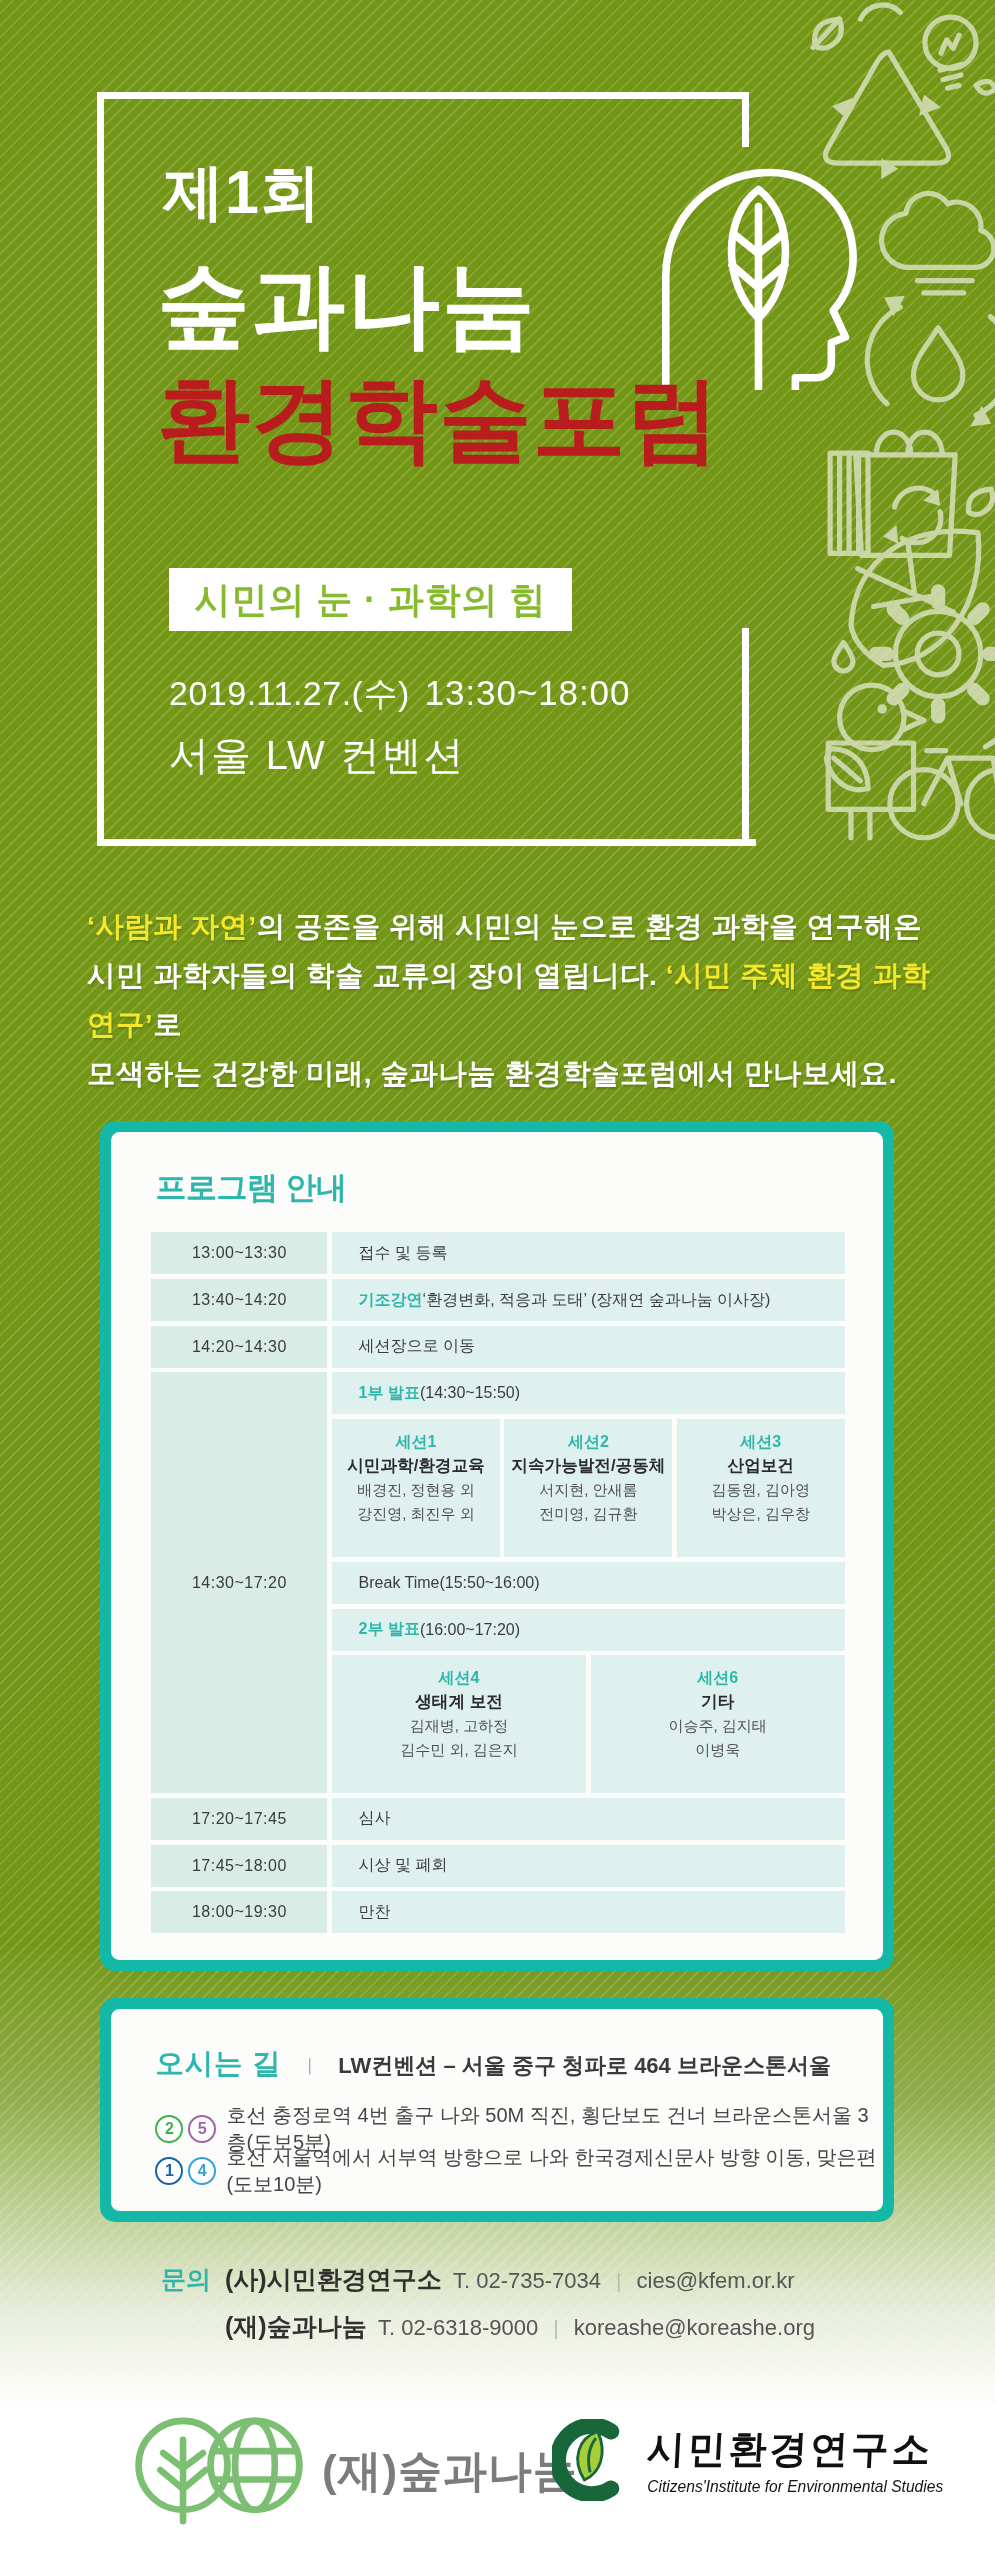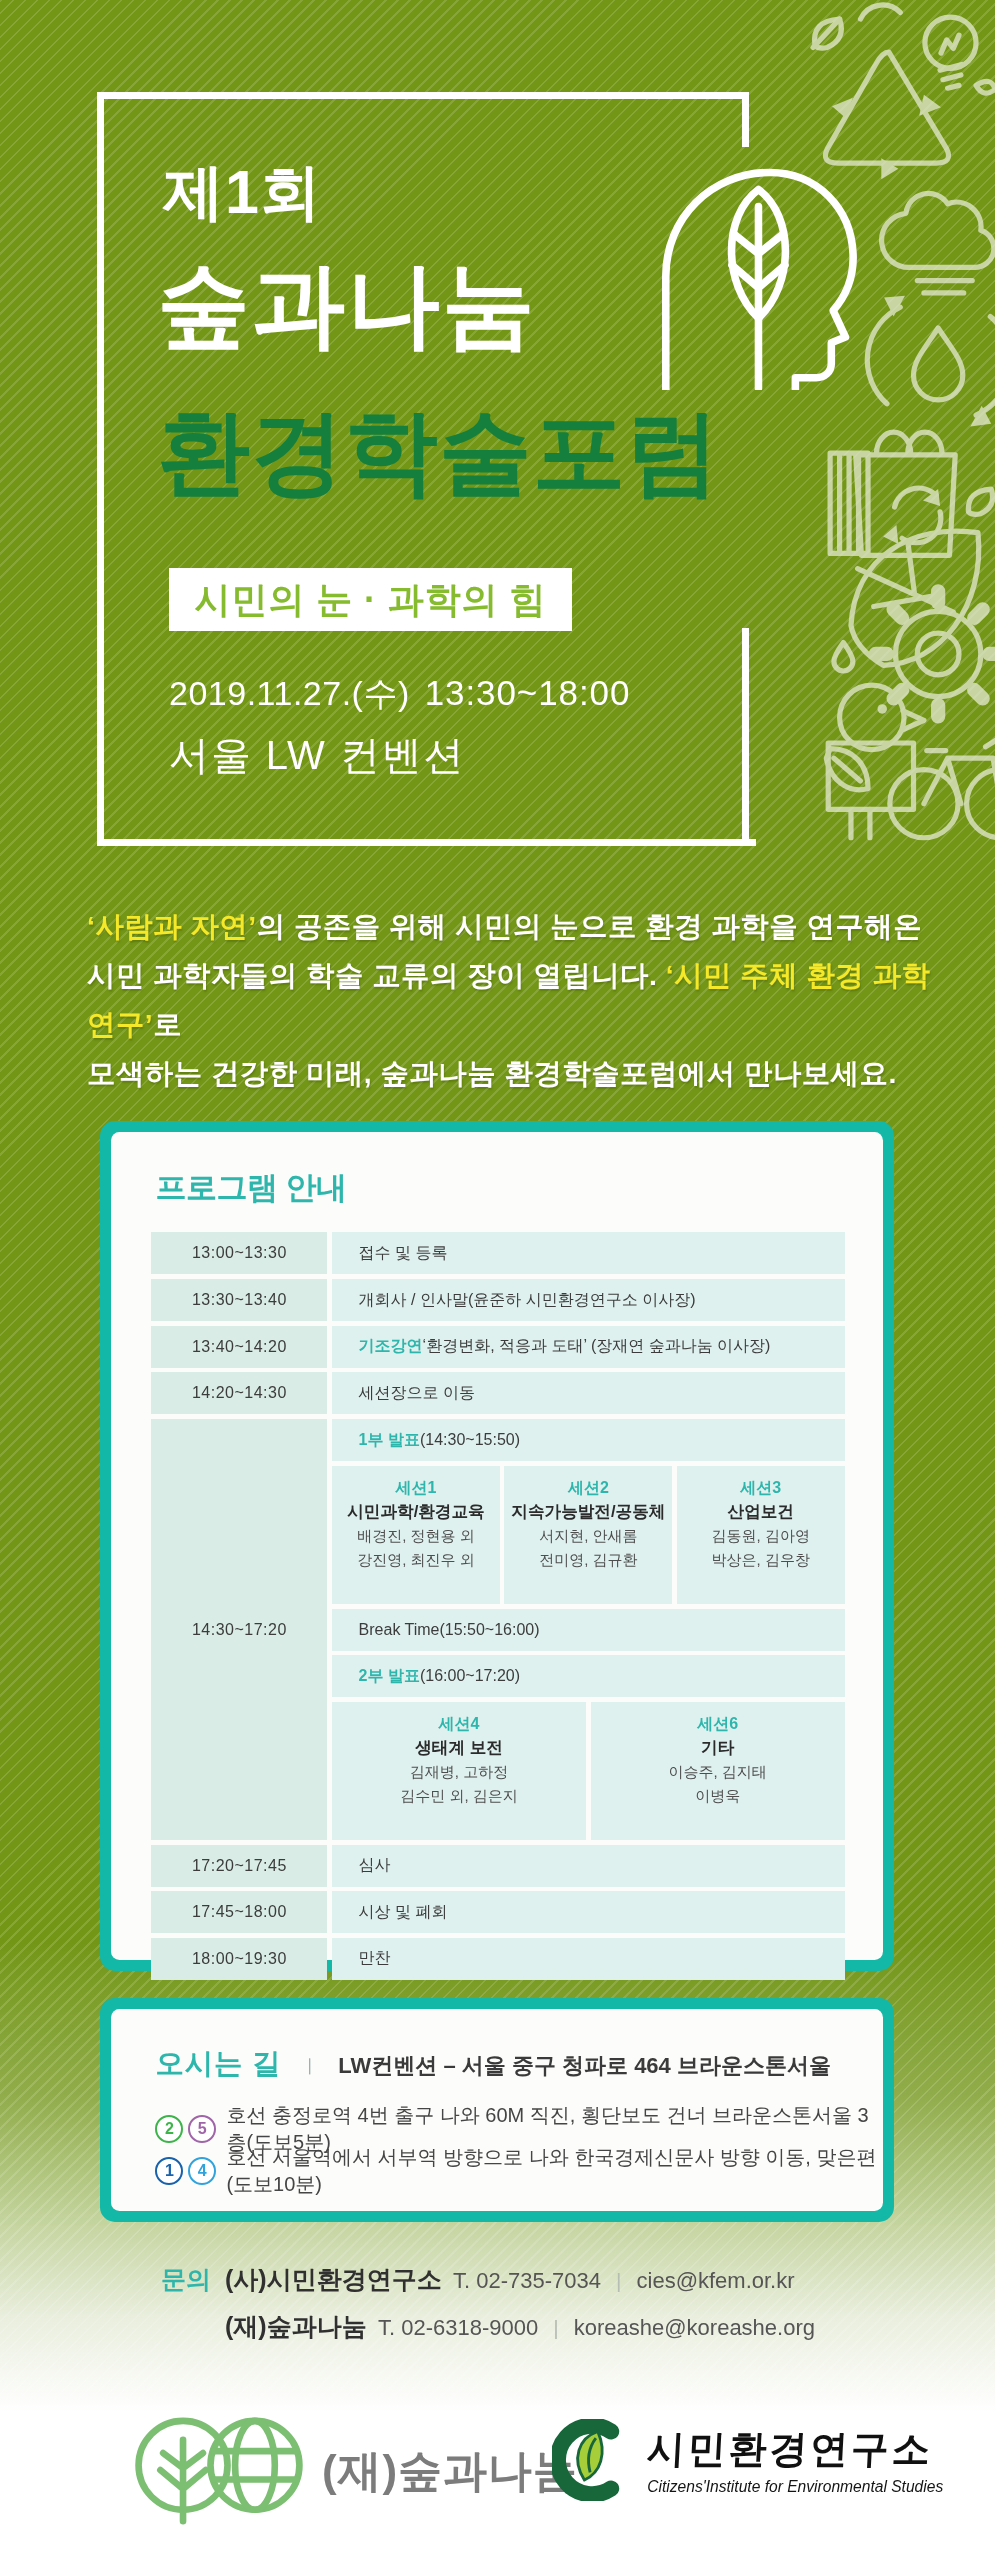--- a/index.html
+++ b/index.html
@@ -17,21 +17,21 @@
   
   .frame{position:absolute;background:#ffffff;}
   .frame-top{left:97px;top:92px;width:652px;height:6.6px;}
   .frame-left{left:97px;top:92px;width:6.6px;height:753px;}
   .frame-bottom{left:97px;top:839px;width:659px;height:6.6px;}
   .frame-right-a{left:742px;top:92px;width:6.6px;height:55px;}
   .frame-right-b{left:742px;top:628px;width:6.6px;height:217px;}
   
   .edition{position:absolute;left:163px;top:152px;color:#fff;font-size:61px;font-weight:bold;letter-spacing:0.9px;}
   .title-1{position:absolute;left:157px;top:243px;color:#fff;font-size:93px;font-weight:800;letter-spacing:1.9px;}
-  .title-2{position:absolute;left:157px;top:390px;color:#15803d;font-size:93px;font-weight:800;letter-spacing:0.9px;}
+  .title-2{position:absolute;left:157px;top:357px;color:#b91c1c;font-size:93px;font-weight:800;letter-spacing:0.9px;}
   .slogan{
     position:absolute;left:169px;top:568px;height:63px;line-height:63px;
     background:#ffffff;padding:0 25.6px;font-size:36px;font-weight:bold;color:#86bb2f;letter-spacing:0.9px;
   }
   .datetime{position:absolute;left:169px;top:671px;display:flex;align-items:baseline;color:#fff;}
   .datetime .d{font-size:34px;font-weight:normal;letter-spacing:0.5px;}
   .datetime .t{font-size:35px;font-weight:normal;margin-left:15px;letter-spacing:0.9px;}
   .venue{position:absolute;left:169px;top:728px;color:#fff;font-size:40px;letter-spacing:1.9px;}
   
   .intro{
@@ -208,26 +208,20 @@
 
   <section class="card program-card">
     <div class="card-inner">
       <h2 class="card-heading">프로그램 안내</h2>
       <div class="ptable">
 
         <div class="prow">
           <div class="pt-time">13:00~13:30</div>
           <div class="pt-content">
               <span>접수 및 등록</span>
-            </div>
-        </div>
-        <div class="prow">
-          <div class="pt-time">13:30~13:40</div>
-          <div class="pt-content">
-              <span>개회사 / 인사말(윤준하 시민환경연구소 이사장)</span>
             </div>
         </div>
         <div class="prow">
           <div class="pt-time">13:40~14:20</div>
           <div class="pt-content">
               <span class="teal-bold">기조강연</span>
               <span> ‘환경변화, 적응과 도태’ (장재연 숲과나눔 이사장)</span>
             </div>
         </div>
         <div class="prow">
@@ -315,21 +309,21 @@
     <div class="card-inner">
       <div class="dir-head">
         <span class="dir-title">오시는 길</span>
         <span class="dir-sep">ㅣ</span>
         <span class="dir-venue">LW컨벤션 – 서울 중구 청파로 464 브라운스톤서울</span>
       </div>
       <div class="routes">
         <div class="route">
           <span class="line-badge c-line2">2</span>
           <span class="line-badge c-line5">5</span>
-          <span class="route-text">호선 충정로역 4번 출구 나와 60M 직진, 횡단보도 건너 브라운스톤서울 3층(도보5분)</span>
+          <span class="route-text">호선 충정로역 4번 출구 나와 50M 직진, 횡단보도 건너 브라운스톤서울 3층(도보5분)</span>
         </div>
         <div class="route">
           <span class="line-badge c-line1">1</span>
           <span class="line-badge c-line4">4</span>
           <span class="route-text">호선 서울역에서 서부역 방향으로 나와 한국경제신문사 방향 이동, 맞은편(도보10분)</span>
         </div>
       </div>
     </div>
   </section>
 

